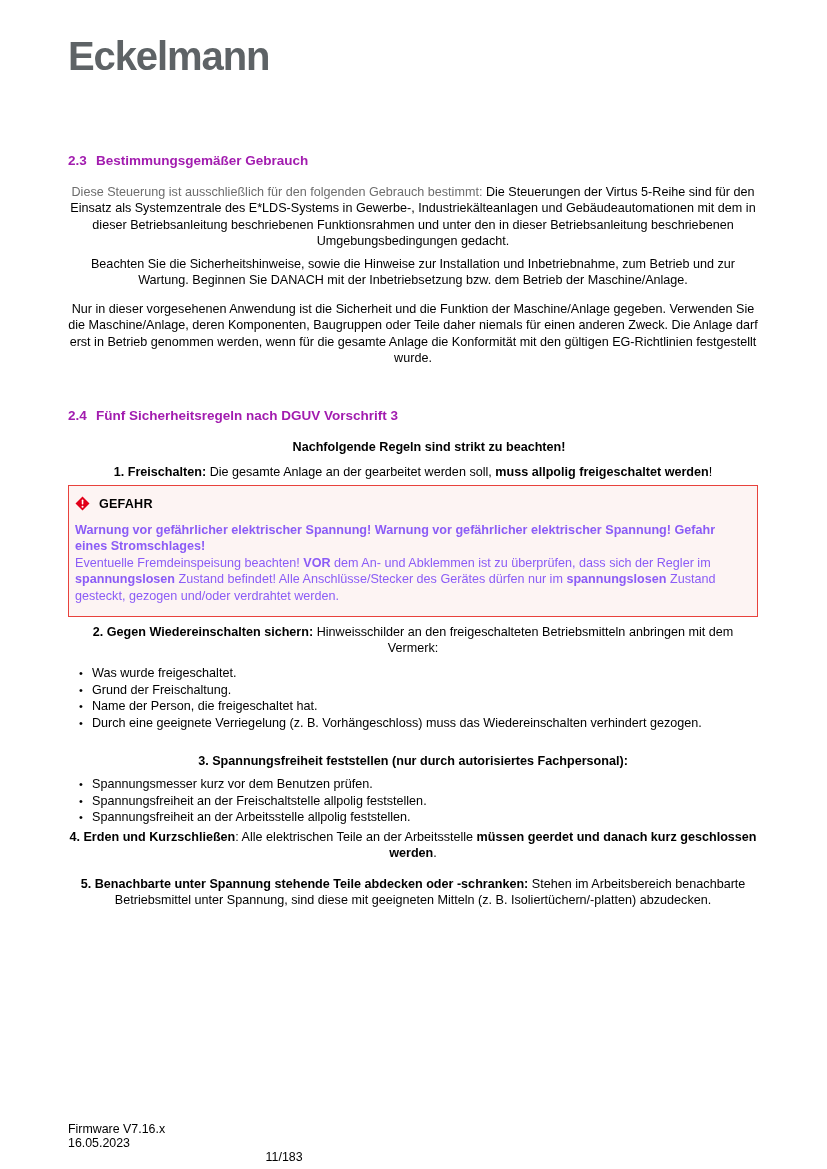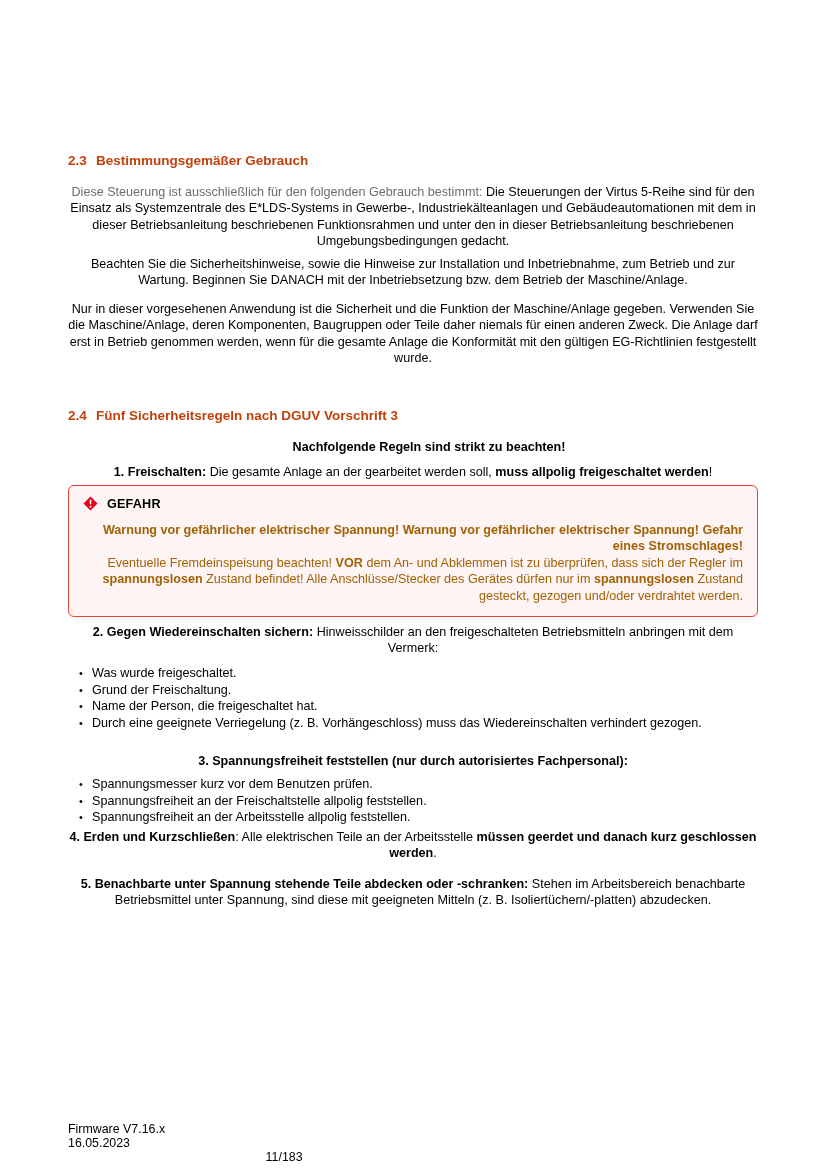--- a/index.html
+++ b/index.html
@@ -37,21 +37,21 @@
     font-weight: bold;
     letter-spacing: -1.1px;
     color: #5e6366;
     line-height: 1;
   }
 
   
   .h2 {
     font-size: 13.5px;
     font-weight: bold;
-    color: #c2410c;
+    color: #a21caf;
     margin: 0;
     line-height: 1.3;
   }
   .h2 .num {
     display: inline-block;
     min-width: 28px;
   }
 
   
   p.body {
@@ -85,25 +85,24 @@
     position: absolute;
     left: 11px;
     top: 0;
     font-size: 11px;
     line-height: 16.6px;
   }
 
   
   .danger-box {
     border: 1.3px solid #e8423c;
-    border-radius: 6px;
+    border-radius: 0;
     background: #fdf4f3;
-    padding: 10px 14px 12px 14px;
+    padding: 10px 14px 12px 6px;
     box-sizing: border-box;
-    text-align: right;
   }
   .danger-head {
     display: flex;
     align-items: center;
     gap: 9px;
     margin-bottom: 11px;
   }
   .danger-icon {
     width: 15px;
     height: 15px;
@@ -112,21 +111,21 @@
   }
   .danger-title {
     font-size: 12.6px;
     font-weight: bold;
     letter-spacing: 0.2px;
     color: #000;
   }
   .danger-body {
     font-size: 12.6px;
     line-height: 16.4px;
-    color: #a16207;
+    color: #8b5cf6;
   }
   .danger-body .lead {
     font-weight: bold;
   }
 
   
   .footer {
     position: absolute;
     left: 68px;
     top: 1122px;
@@ -138,20 +137,21 @@
   }
   .footer .f-left { width: 40%; text-align: left; }
   .footer .f-mid  { width: 26%; text-align: left; }
   .footer .f-right{ width: 34%; text-align: right; }
 </style>
 </head>
 <body>
 
 <div class="page">
 
+  <div class="logo">Eckelmann</div>
 
   <div class="content" style="top:152px;">
     <div class="h2">
       <span class="num">2.3</span><span>Bestimmungsgemäßer Gebrauch</span>
     </div>
   </div>
 
   <div class="content" style="top:184px;">
     <p class="body"><span class="gray">Diese Steuerung ist ausschließlich für den folgenden Gebrauch bestimmt:</span><span> Die Steuerungen der Virtus 5-Reihe sind für den Einsatz als Systemzentrale des E*LDS-Systems in Gewerbe-, Industriekälteanlagen und Gebäudeautomationen mit dem in dieser Betriebsanleitung beschriebenen Funktionsrahmen und unter den in dieser Betriebsanleitung beschriebenen Umgebungsbedingungen gedacht.</span></p>
   </div>

